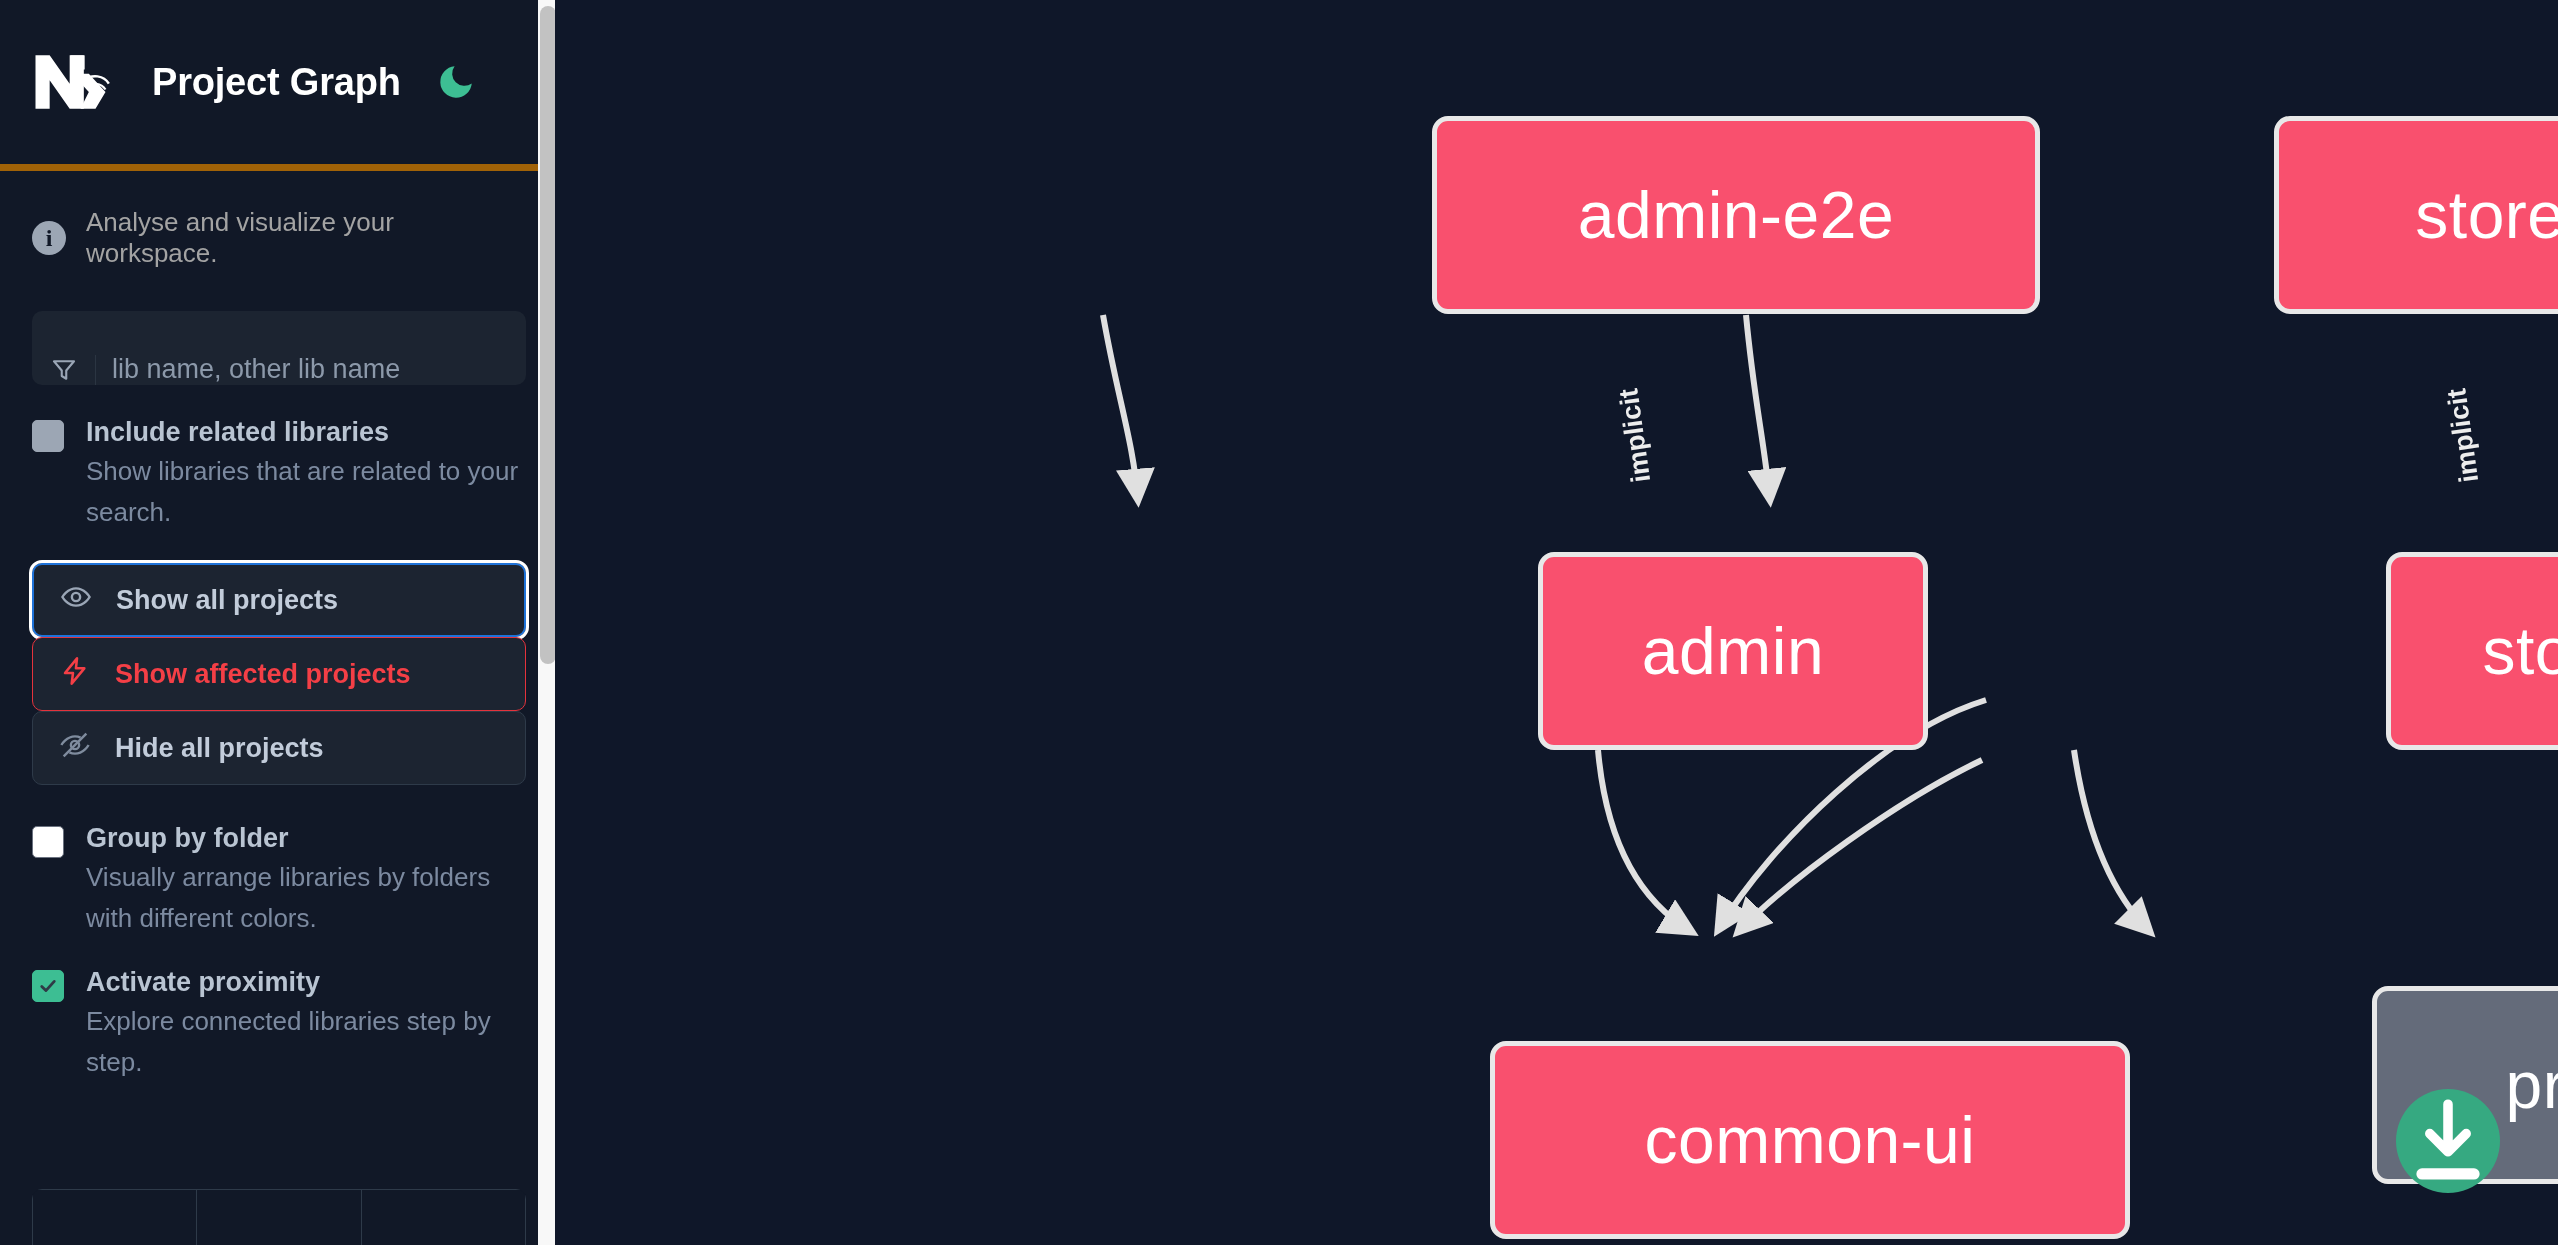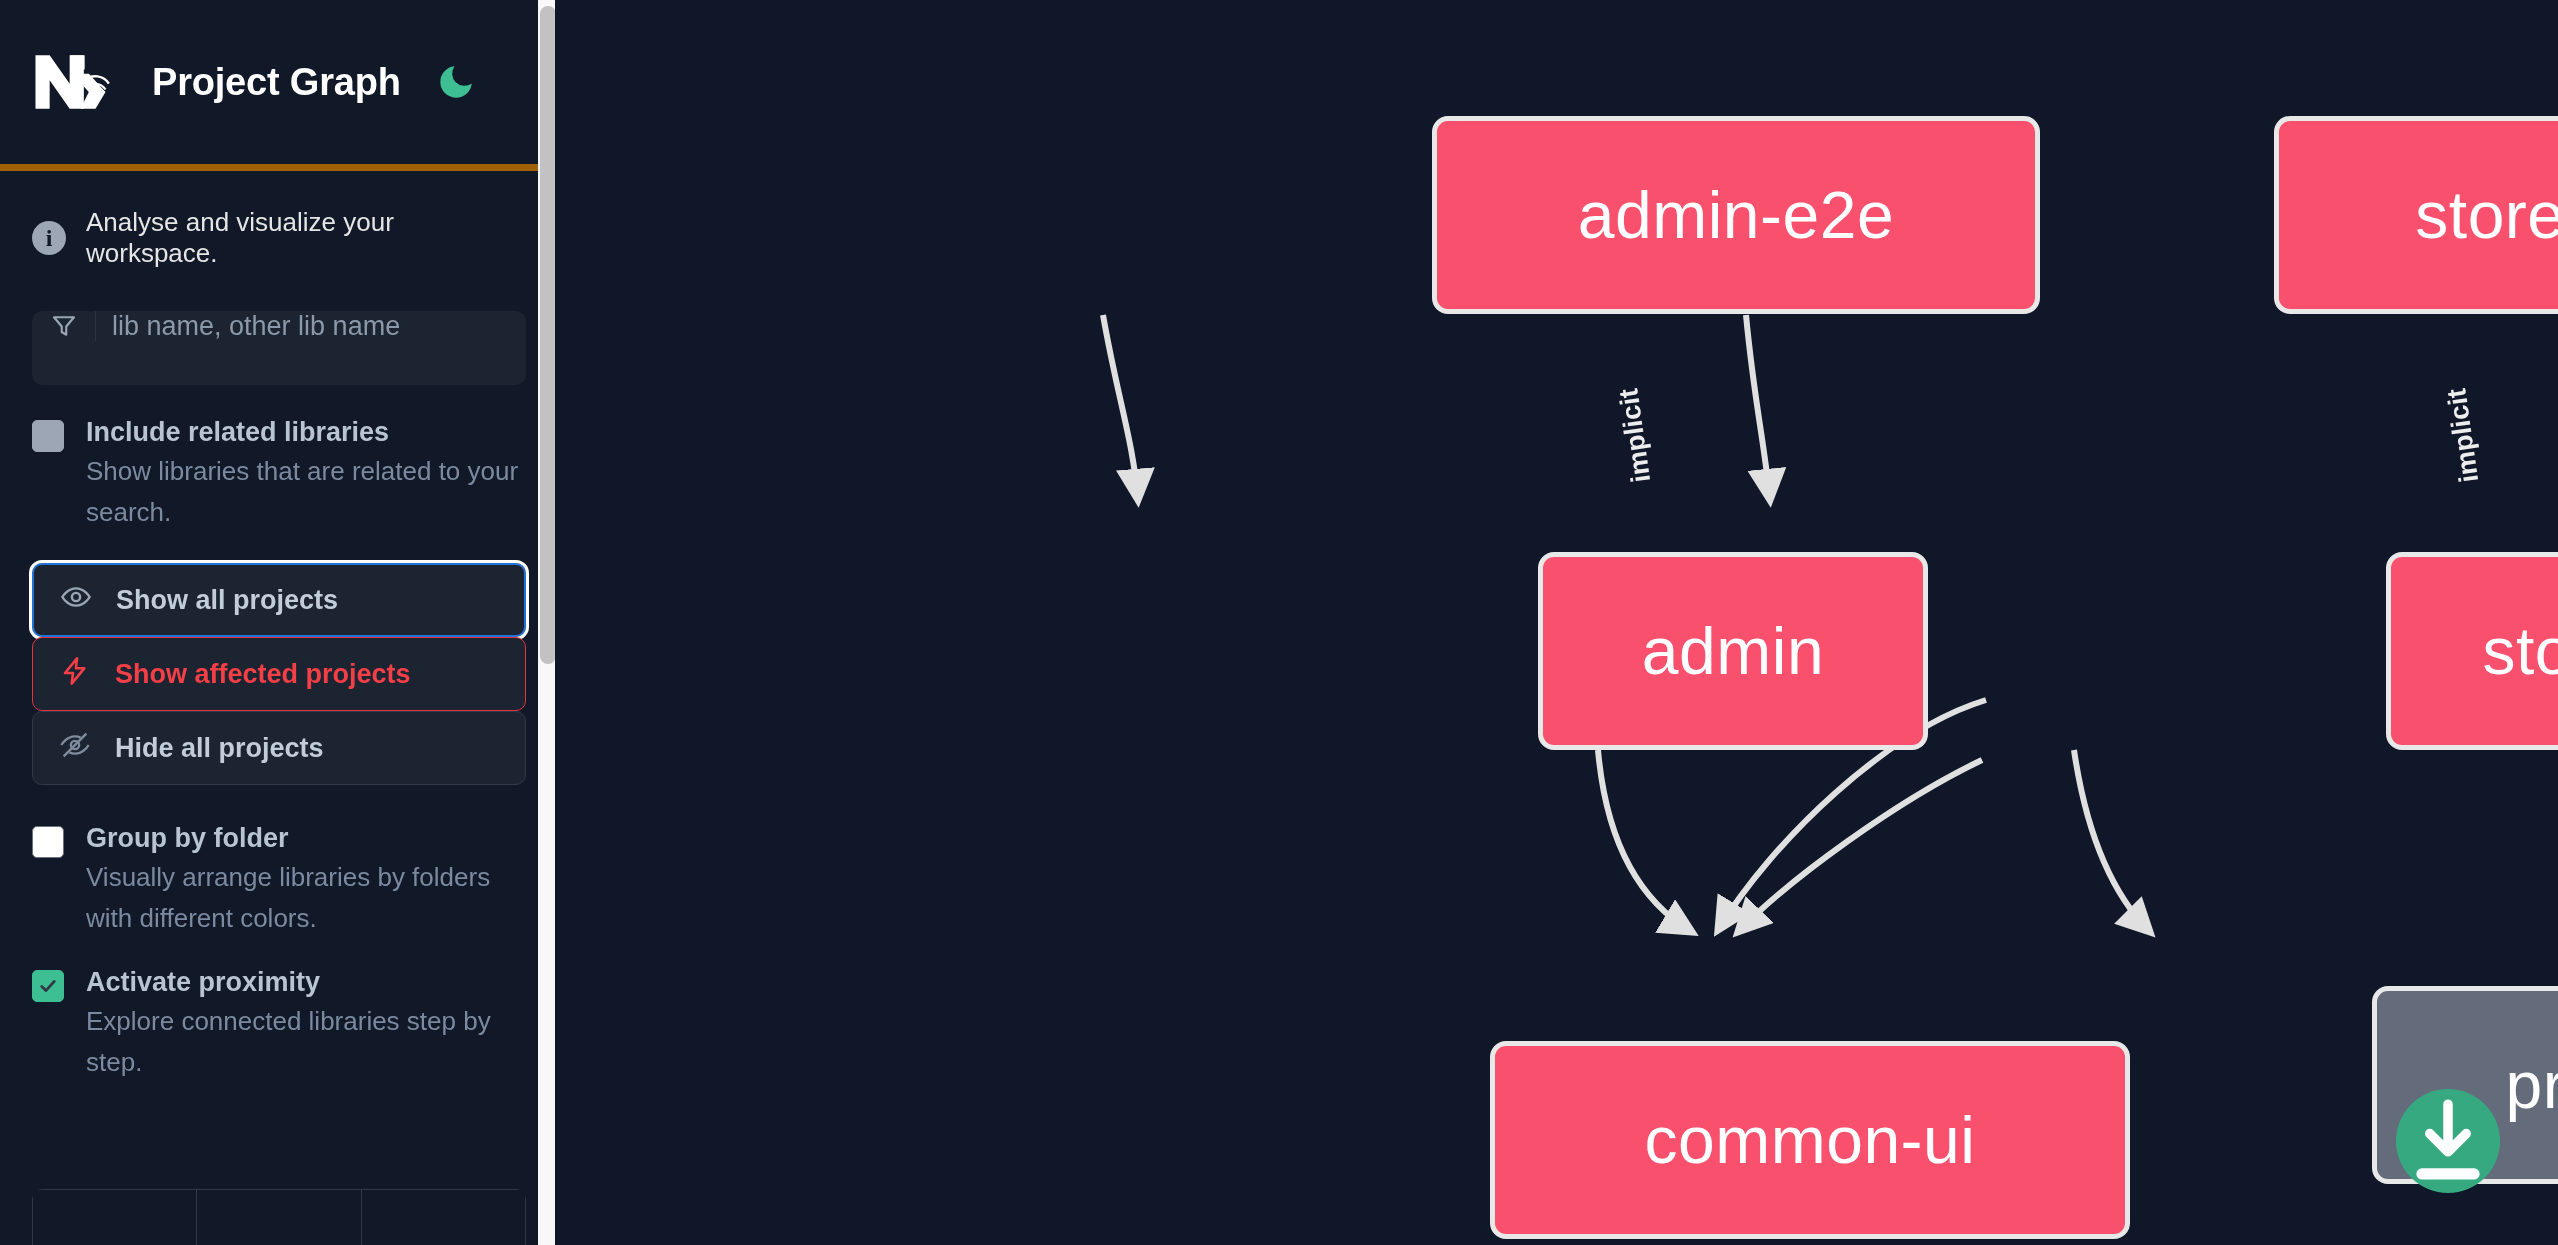--- a/index.html
+++ b/index.html
@@ -40,26 +40,26 @@
     display: flex; align-items: center; gap: 20px;
     padding: 36px 32px 0 32px;
   }
   .info-icon {
     width: 34px; height: 34px; border-radius: 50%;
     background: #9CA6B4; color: #111827;
     font-size: 24px; font-weight: 700; font-family: "Liberation Serif", serif;
     display: flex; align-items: center; justify-content: center;
     flex: 0 0 34px;
   }
-  .info-text { color: #e5e5e5; font-size: 26px; }
+  .info-text { color: #a3a3a3; font-size: 26px; }
 
   .search-wrap {
     margin: 42px 32px 0 32px;
     height: 74px;
-    display: flex; align-items: flex-start;
+    display: flex; align-items: flex-end;
     background: #1C2431;
     border-radius: 10px;
     overflow: hidden;
   }
   .search-icon-box {
     width: 64px; display: flex; align-items: center; justify-content: center;
     border-right: 1px solid #2B3542;
   }
   .search-input {
     flex: 1 1 auto; background: transparent; border: none; outline: none;

